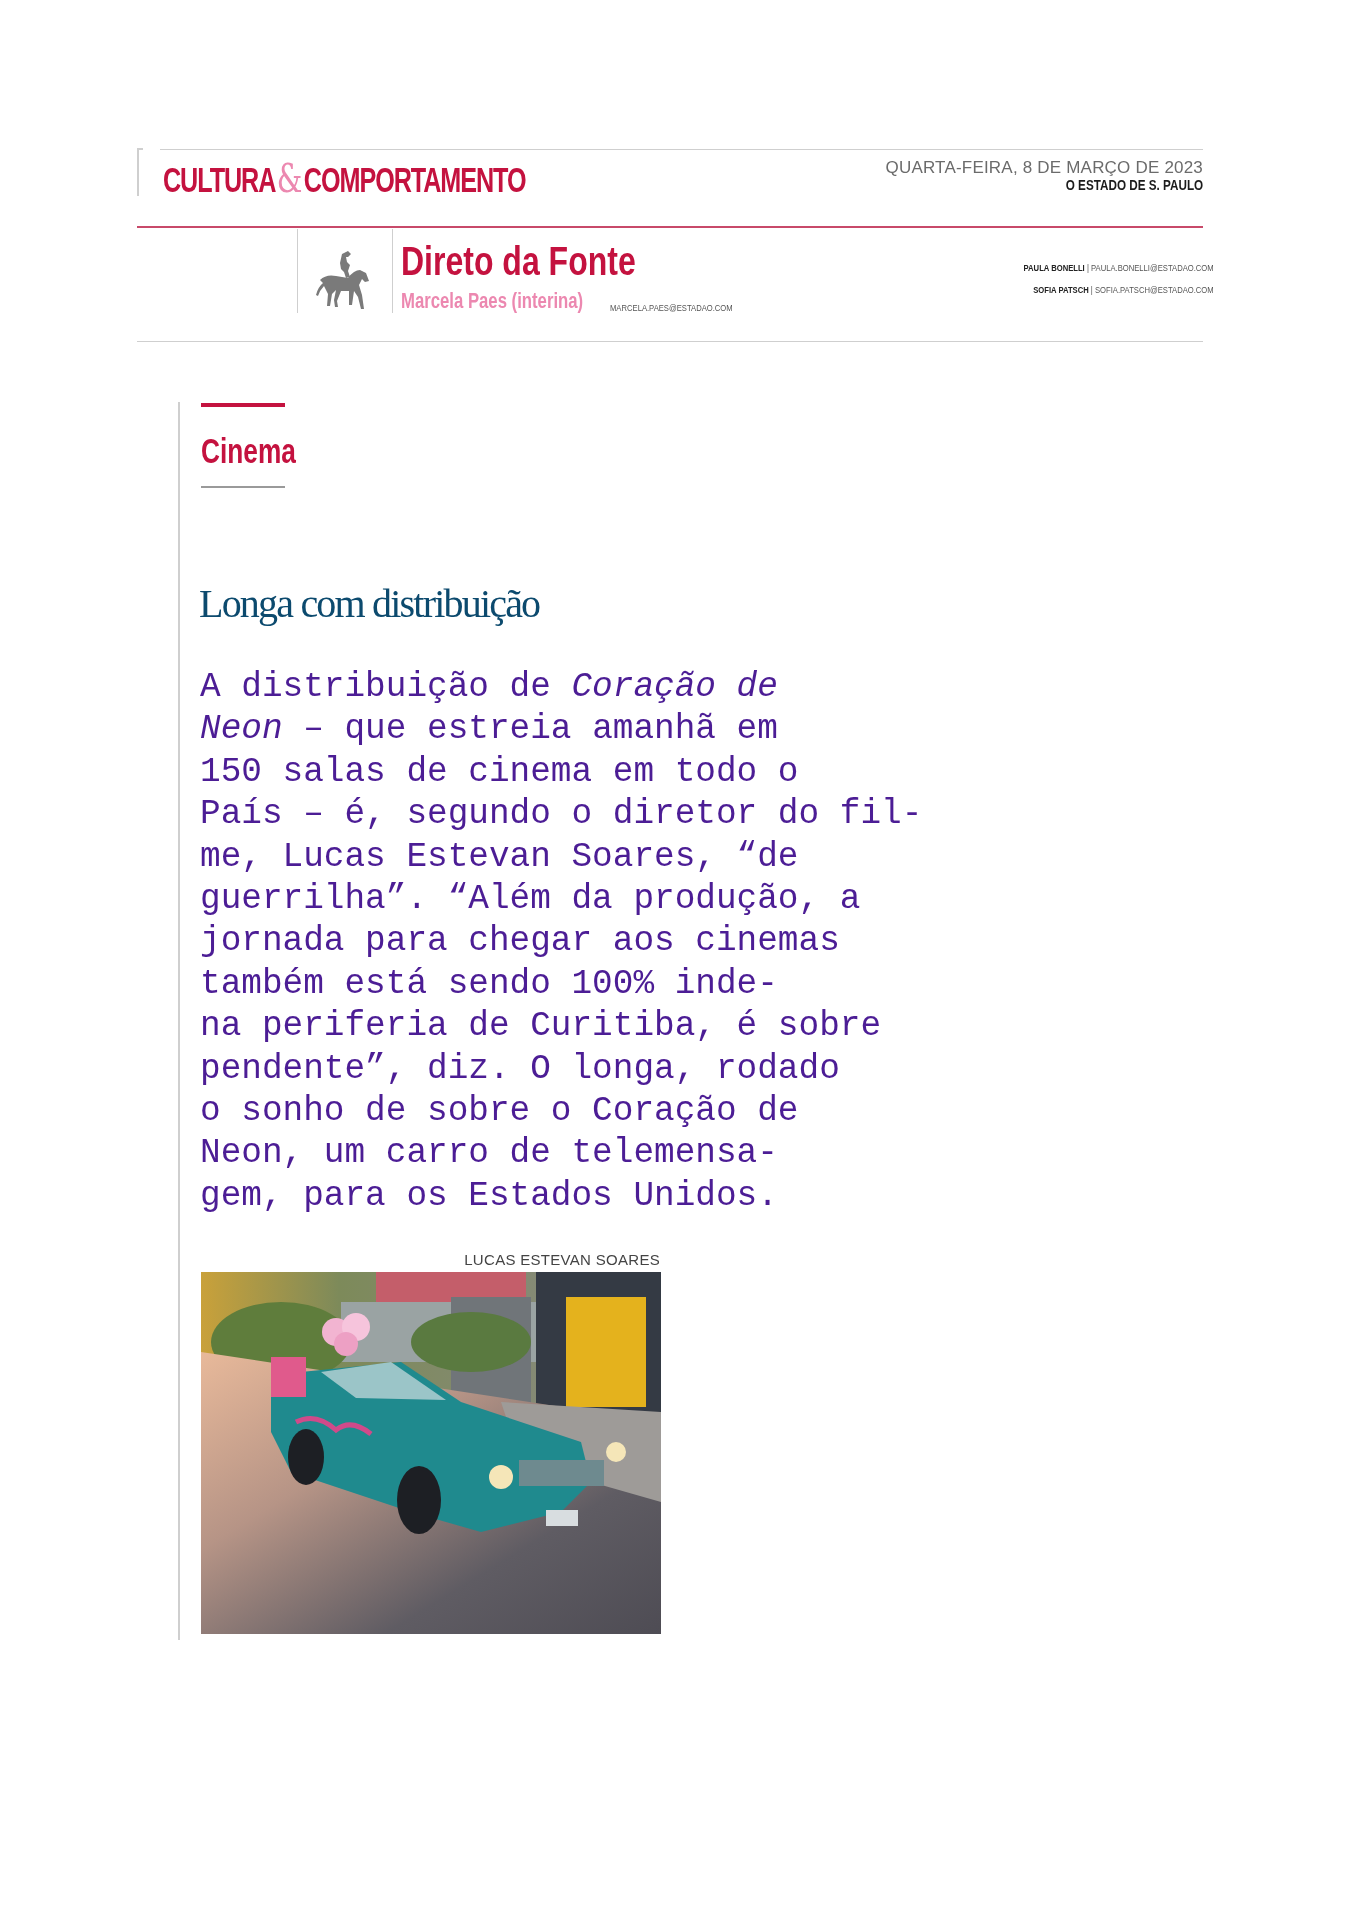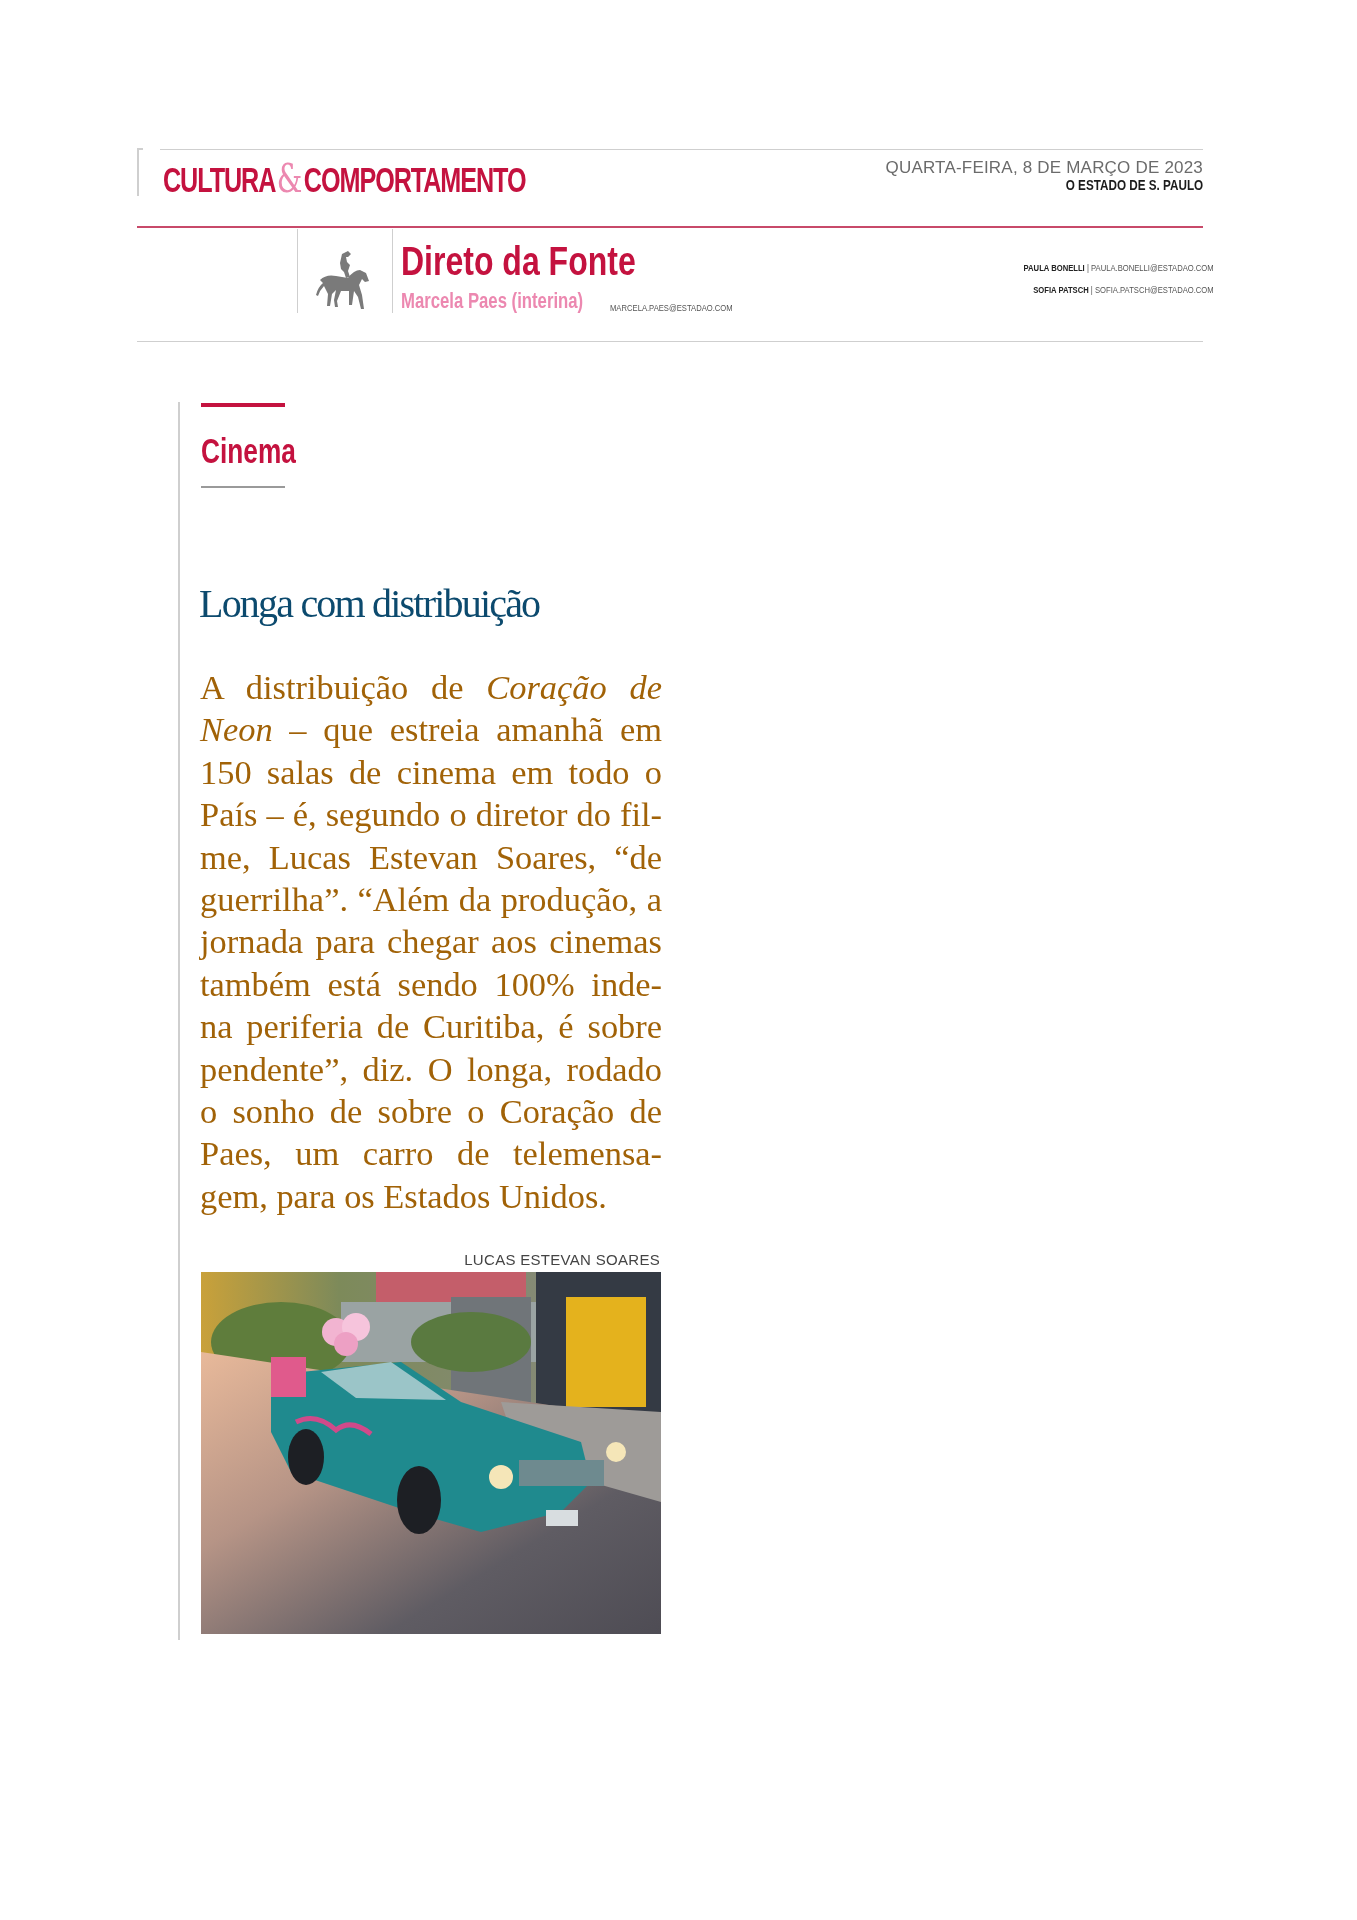--- a/index.html
+++ b/index.html
@@ -32,21 +32,21 @@
     .contact-line { transform: scaleX(0.85); transform-origin: right center; white-space: nowrap; }
 
     
     .article-bar { left: 178px; top: 402px; width: 2px; height: 1238px; background: #cfcfcf; }
     .kicker-rule-top { left: 201px; top: 403px; width: 84px; height: 4px; background: #c4123f; }
     .kicker { left: 201px; top: 433px; font-family: "Liberation Sans", sans-serif; font-weight: bold; font-size: 35px; color: #c4123f; transform: scaleX(0.75); transform-origin: left top; line-height: 1; }
     .kicker-rule-bottom { left: 201px; top: 486px; width: 84px; height: 2px; background: #9a9a9a; }
 
     .headline { left: 199px; top: 533px; width: 480px; font-family: Liberation Serif, serif; font-size: 40px; line-height: 46px; color: #0c4a6e; letter-spacing: -1.8px; margin-top: 48px; }
 
-    .body-text { left: 200px; top: 666px; width: 462px; font-family: Liberation Serif, serif; font-size: 34.4px; line-height: 42.4px; color: #a16207; text-align: justify; }
+    .body-text { left: 200px; top: 666px; width: 462px; font-family: Liberation Mono, monospace; font-size: 34.4px; line-height: 42.4px; color: #4c1d95; text-align: justify; }
     .body-line { display: block; white-space: nowrap; text-align-last: justify; text-align: justify; }
     .body-line.last { text-align-last: left; }
     .body-text i { font-style: italic; }
 
     .photo-credit { right: 697px; top: 1251px; font-family: "Liberation Sans", sans-serif; font-size: 15px; color: #444; letter-spacing: 0.3px; white-space: nowrap; }
 
     .photo { left: 201px; top: 1272px; width: 460px; height: 362px; overflow: hidden; background: #6b6a6a; }
   </style>
 </head>
 <body>
@@ -100,21 +100,21 @@
   <span class="body-line"><i>Neon</i><span> – que estreia amanhã em</span></span>
   <span class="body-line">150 salas de cinema em todo o</span>
   <span class="body-line">País – é, segundo o diretor do fil-</span>
   <span class="body-line">me, Lucas Estevan Soares, “de</span>
   <span class="body-line">guerrilha”. “Além da produção, a</span>
   <span class="body-line">jornada para chegar aos cinemas</span>
   <span class="body-line">também está sendo 100% inde-</span>
   <span class="body-line">na periferia de Curitiba, é sobre</span>
   <span class="body-line">pendente”, diz. O longa, rodado</span>
   <span class="body-line">o sonho de sobre o Coração de</span>
-  <span class="body-line">Paes, um carro de telemensa-</span>
+  <span class="body-line">Neon, um carro de telemensa-</span>
   <span class="body-line last">gem, para os Estados Unidos.</span>
 </div>
 
 <div class="abs photo-credit">LUCAS ESTEVAN SOARES</div>
 
 <div class="abs photo">
   <svg width="460" height="362" viewBox="0 0 460 362">
     <defs>
       <linearGradient id="sky" x1="0" y1="0" x2="1" y2="0">
         <stop offset="0" stop-color="#c9a13a"></stop>

